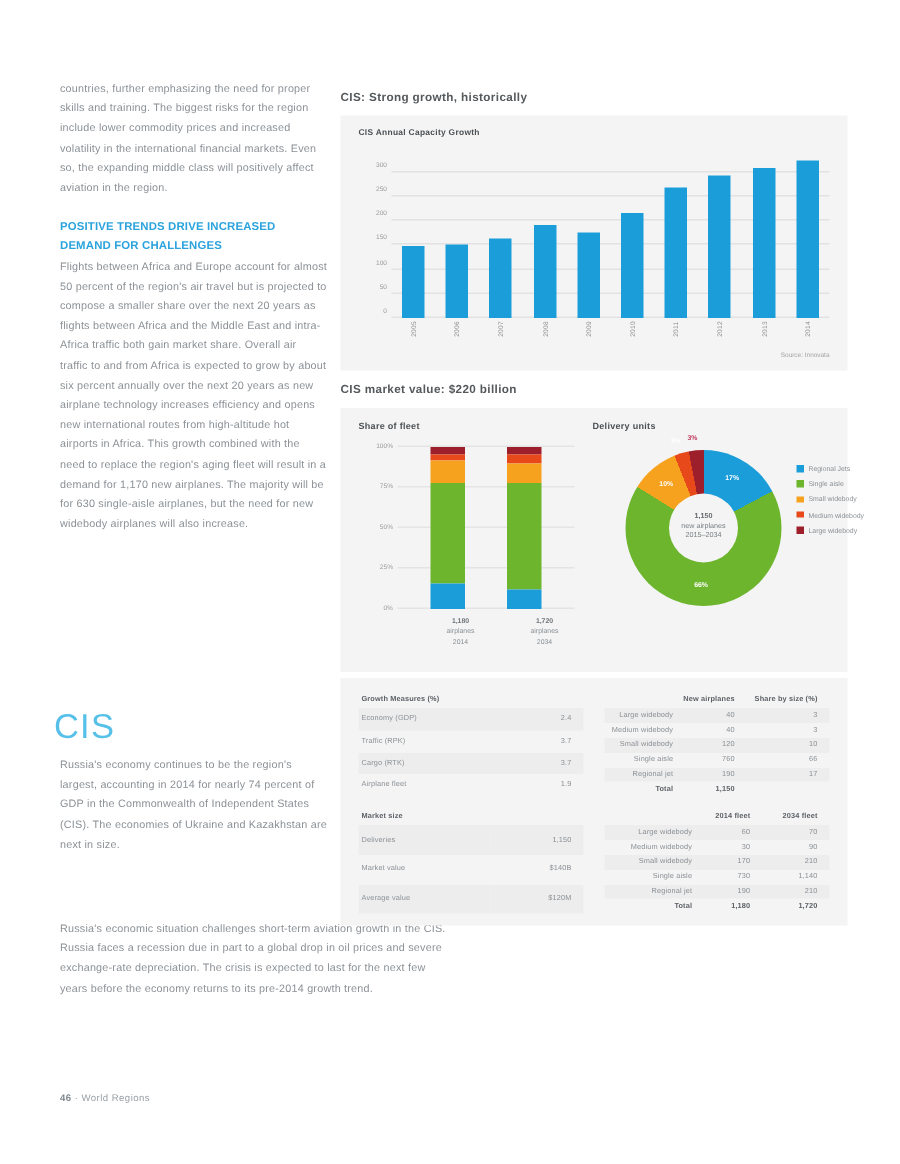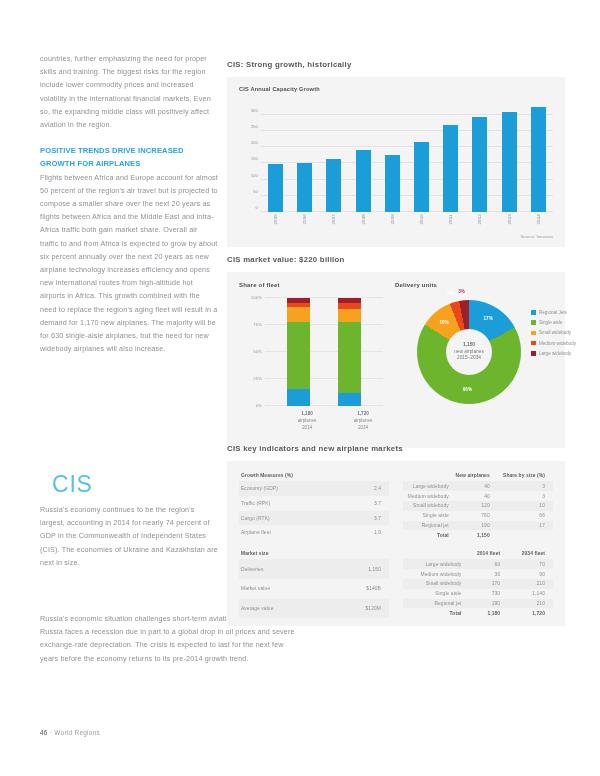--- a/index.html
+++ b/index.html
@@ -29,21 +29,21 @@
     font-size: 7.6px;
     font-weight: bold;
     line-height: 13.2px;
     letter-spacing: 0.1px;
     margin-top: 13px;
     margin-bottom: 0px;
   }
 
   .region-title {
     position: absolute;
-    left: 52px; top: 471px;
+    left: 36px; top: 471px;
     font-size: 23px;
     color: #56c0e8;
     letter-spacing: 0.8px;
     font-weight: normal;
   }
   .col-left2 {
     position: absolute;
     left: 40px; top: 503px; width: 180px;
   }
   .full-left {
@@ -180,21 +180,21 @@
   .tbl td.tot, .tbl th.tot { font-weight: bold; color: #5d6166; }
   .tbl-gap { height: 9px; }
 </style>
 </head>
 <body>
 
 <div class="page">
 
   <div class="col-left">
     <p class="body-text">countries, further emphasizing the need for proper skills and training. The biggest risks for the region include lower commodity prices and increased volatility in the international financial markets. Even so, the expanding middle class will positively affect aviation in the region.</p>
-    <div class="heading-blue">POSITIVE TRENDS DRIVE INCREASED GROWTH FOR AIRPLANES</div>
+    <div class="heading-blue">POSITIVE TRENDS DRIVE INCREASED DEMAND FOR CHALLENGES</div>
     <p class="body-text">Flights between  Africa and Europe account for almost  50 percent of the region's air travel but is projected to compose a smaller share over the next 20 years as flights between Africa and the Middle East and intra-Africa traffic both gain market share. Overall air traffic to and from Africa is expected to grow by about six percent annually over the next 20 years as new airplane technology increases efficiency and opens new international routes from high-altitude hot airports in Africa. This growth combined with the need to replace the region's aging fleet will result in a demand for 1,170 new airplanes. The majority will be for 630 single-aisle airplanes, but the need for new widebody airplanes will also increase.</p>
   </div>
 
   <div class="region-title">CIS</div>
 
   <div class="col-left2">
     <p class="body-text">Russia's economy continues to be the region's largest, accounting in 2014 for nearly 74 percent of GDP in the Commonwealth of Independent States (CIS). The economies of Ukraine and Kazakhstan are next in size.</p>
   </div>
 
   <div class="full-left">
@@ -343,21 +343,20 @@
               <span class="lg-sw" style="background: rgb(157, 31, 43);"></span>
               <span class="lg-tx">Large widebody</span>
             </div>
           </div>
       </div>
 
     </div>
   </div>
 
   <div id="tblPanel">
-    <div class="panel-title">CIS key indicators and new airplane markets</div>
     <div id="tblBox" class="panel-box">
 
       <div class="tbl-sect">
         <table class="tbl">
           <thead>
               <tr>
             <th class="hdr-l">Growth Measures (%)</th>
             <th class="hdr-r"></th>
           </tr>
             </thead>

